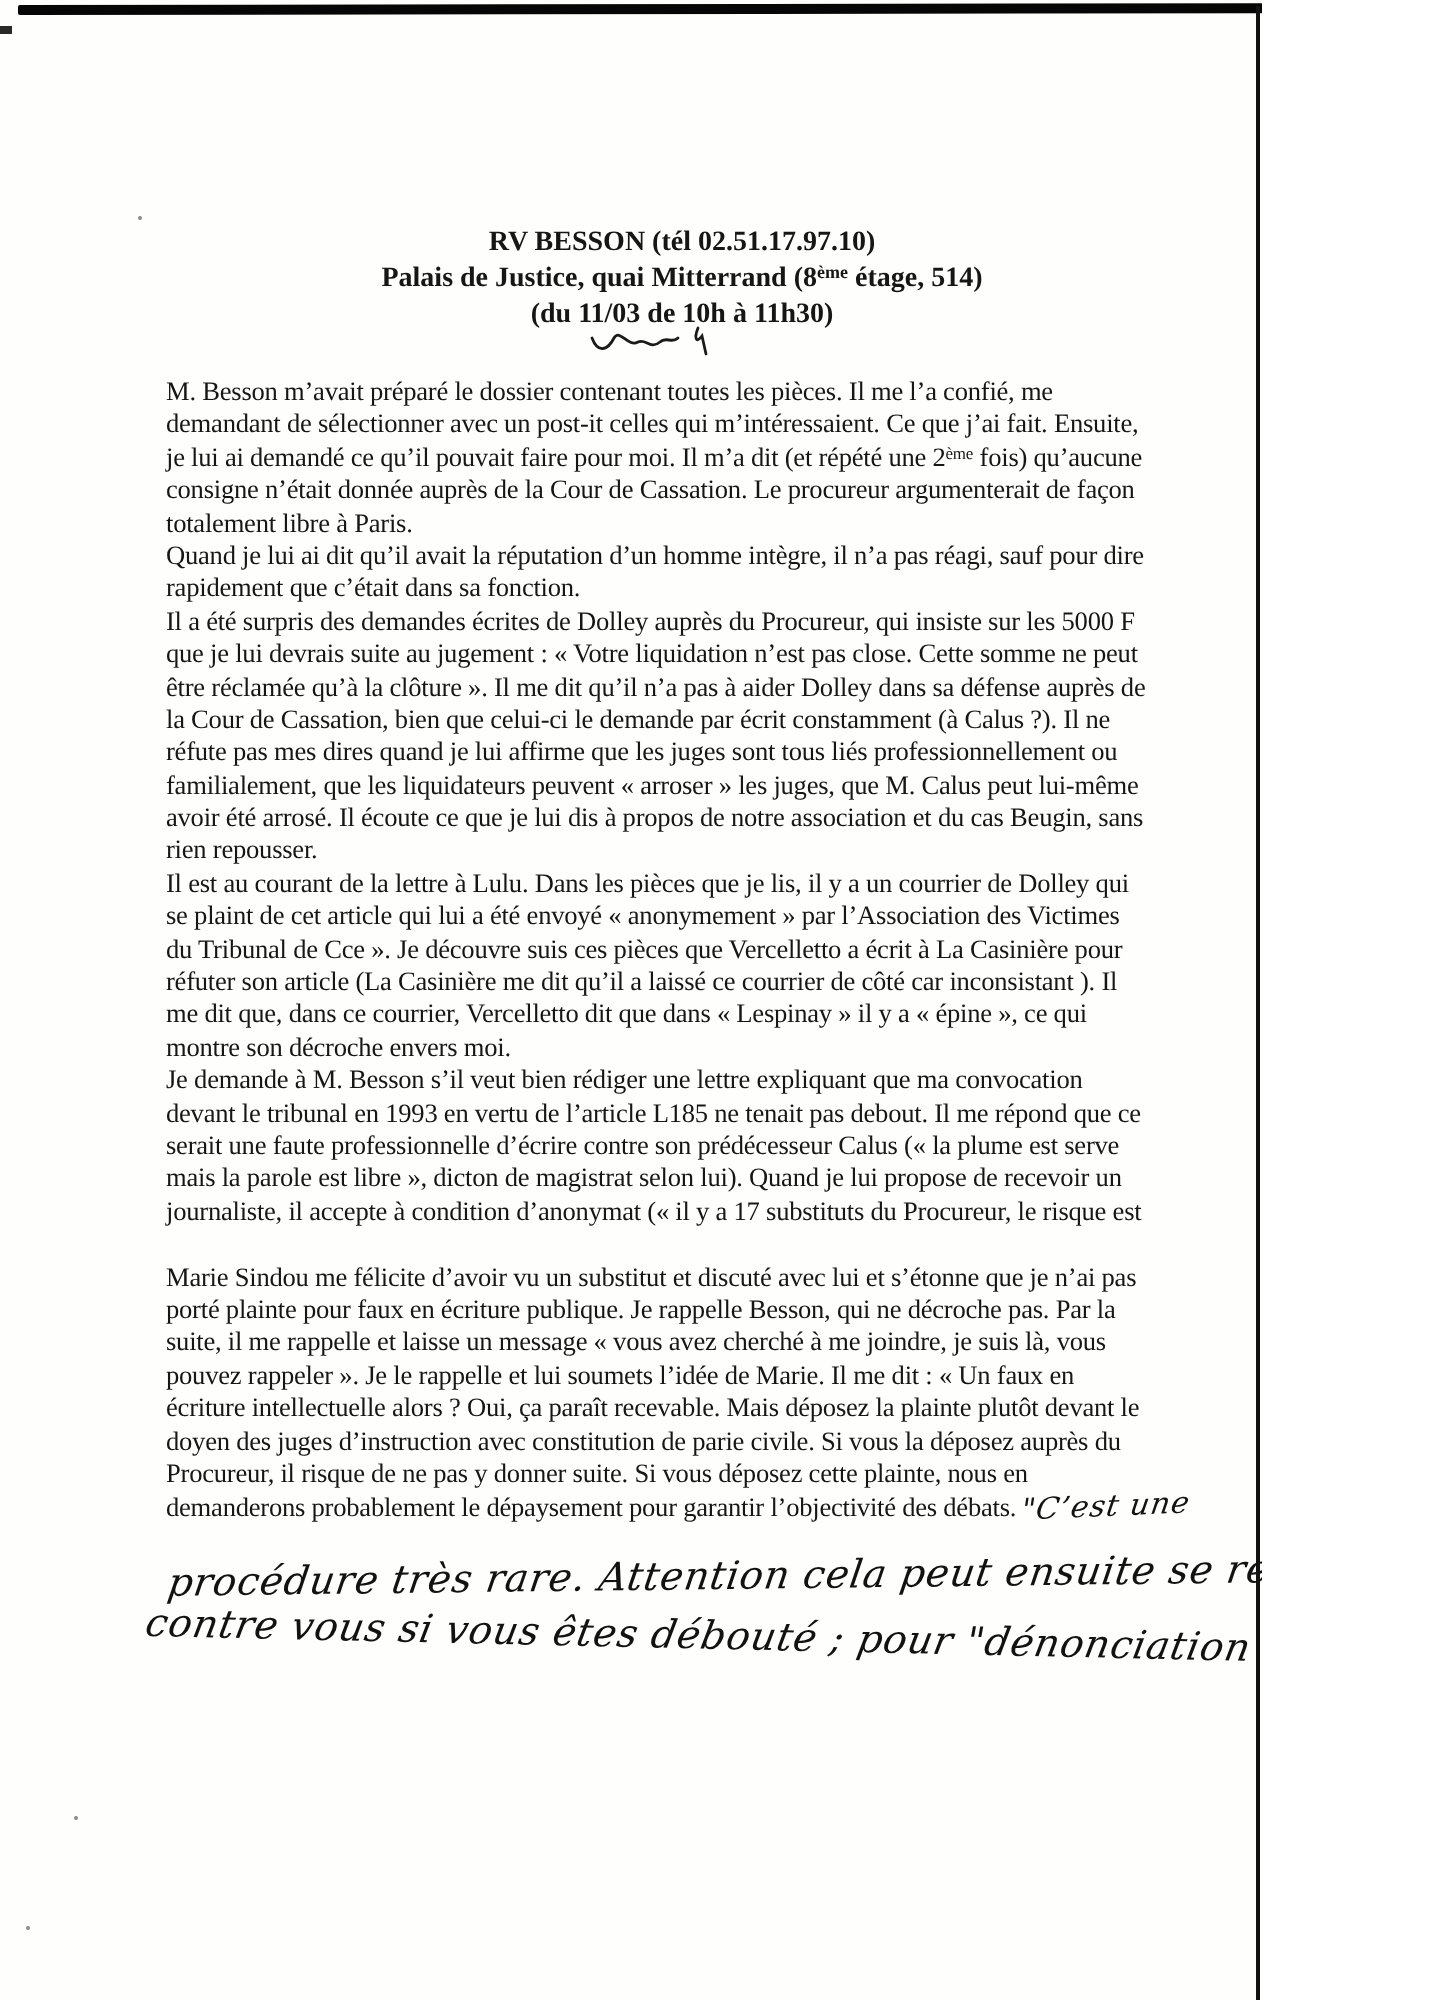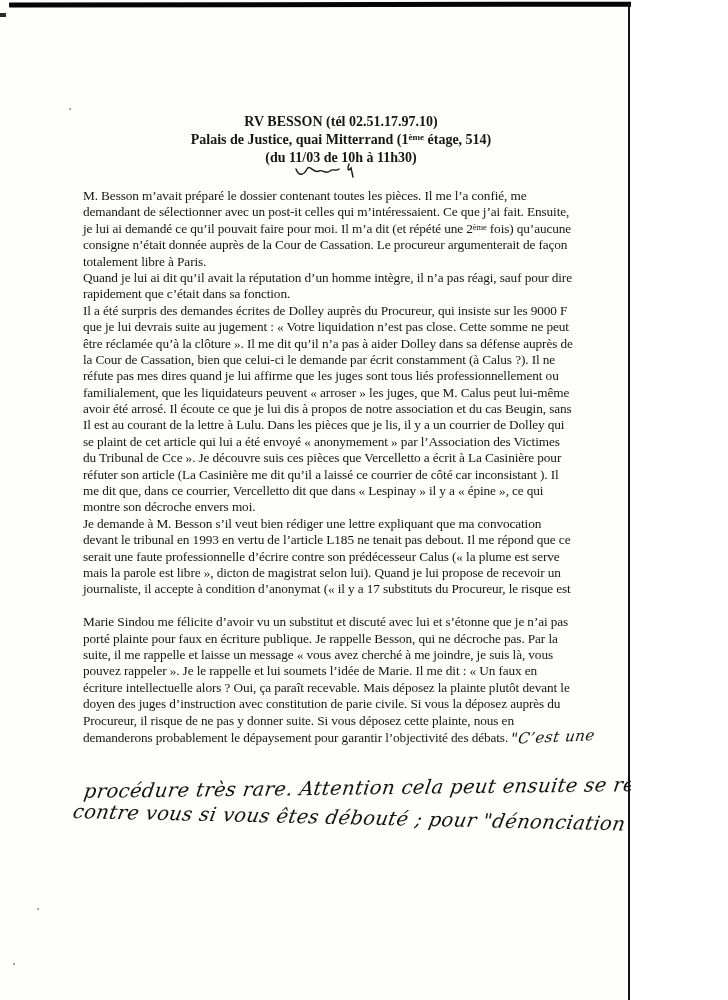--- a/index.html
+++ b/index.html
@@ -38,44 +38,45 @@
   <div class="scan-top"></div>
   <div class="scan-right"></div>
   <div class="scan-left"></div>
   <div class="speck" style="left:69px;top:108px;"></div>
   <div class="speck" style="left:37px;top:908px;"></div>
   <div class="speck" style="left:13px;top:963px;"></div>
   <div class="speck" style="left:657px;top:994px;"></div>
 
   <div class="doc-header">
     <div>RV BESSON (tél 02.51.17.97.10)</div>
-    <div><span>Palais de Justice, quai Mitterrand (1</span><sup>ème</sup><span> étage, 514)</span></div>
+    <div><span>Palais de Justice, quai Mitterrand (8</span><sup>ème</sup><span> étage, 514)</span></div>
     <div>(du 11/03 de 10h à 11h30)</div>
   </div>
 
   <svg class="date-squiggle" width="68" height="18" viewBox="0 0 68 18">
     <path d="M2,7 C5,15 10,13 13,7 C16,2 20,12 25,9 C29,7 31,13 36,9 C39,6 42,10 45,7" fill="none" stroke="#1a1a1a" stroke-width="1.4" stroke-linecap="round"></path>
     <path d="M55,2 c-2,5 -1,8 2,4 l2,9" fill="none" stroke="#1a1a1a" stroke-width="1.4" stroke-linecap="round"></path>
   </svg>
 
   <div class="doc-body">
       <div class="line"><span>M. Besson m’avait préparé le dossier contenant toutes les pièces. Il me l’a confié, me</span></div>
       <div class="line"><span>demandant de sélectionner avec un post-it celles qui m’intéressaient. Ce que j’ai fait. Ensuite,</span></div>
       <div class="line"><span>je lui ai demandé ce qu’il pouvait faire pour moi. Il m’a dit (et répété une 2</span><sup>ème</sup><span> fois) qu’aucune</span></div>
       <div class="line"><span>consigne n’était donnée auprès de la Cour de Cassation. Le procureur argumenterait de façon</span></div>
       <div class="line"><span>totalement libre à Paris.</span></div>
       <div class="line"><span>Quand je lui ai dit qu’il avait la réputation d’un homme intègre, il n’a pas réagi, sauf pour dire</span></div>
       <div class="line"><span>rapidement que c’était dans sa fonction.</span></div>
-      <div class="line"><span>Il a été surpris des demandes écrites de Dolley auprès du Procureur, qui insiste sur les 9000 F</span></div>
+      <div class="line"><span>Il a été surpris des demandes écrites de Dolley auprès du Procureur, qui insiste sur les 5000 F</span></div>
       <div class="line"><span>que je lui devrais suite au jugement : « Votre liquidation n’est pas close. Cette somme ne peut</span></div>
       <div class="line"><span>être réclamée qu’à la clôture ». Il me dit qu’il n’a pas à aider Dolley dans sa défense auprès de</span></div>
       <div class="line"><span>la Cour de Cassation, bien que celui-ci le demande par écrit constamment (à Calus ?). Il ne</span></div>
       <div class="line"><span>réfute pas mes dires quand je lui affirme que les juges sont tous liés professionnellement ou</span></div>
       <div class="line"><span>familialement, que les liquidateurs peuvent « arroser » les juges, que M. Calus peut lui-même</span></div>
       <div class="line"><span>avoir été arrosé. Il écoute ce que je lui dis à propos de notre association et du cas Beugin, sans</span></div>
+      <div class="line"><span>rien repousser.</span></div>
       <div class="line"><span>Il est au courant de la lettre à Lulu. Dans les pièces que je lis, il y a un courrier de Dolley qui</span></div>
       <div class="line"><span>se plaint de cet article qui lui a été envoyé « anonymement » par l’Association des Victimes</span></div>
       <div class="line"><span>du Tribunal de Cce ». Je découvre suis ces pièces que Vercelletto a écrit à La Casinière pour</span></div>
       <div class="line"><span>réfuter son article (La Casinière me dit qu’il a laissé ce courrier de côté car inconsistant ). Il</span></div>
       <div class="line"><span>me dit que, dans ce courrier, Vercelletto dit que dans « Lespinay » il y a « épine », ce qui</span></div>
       <div class="line"><span>montre son décroche envers moi.</span></div>
       <div class="line"><span>Je demande à M. Besson s’il veut bien rédiger une lettre expliquant que ma convocation</span></div>
       <div class="line"><span>devant le tribunal en 1993 en vertu de l’article L185 ne tenait pas debout. Il me répond que ce</span></div>
       <div class="line"><span>serait une faute professionnelle d’écrire contre son prédécesseur Calus (« la plume est serve</span></div>
       <div class="line"><span>mais la parole est libre », dicton de magistrat selon lui). Quand je lui propose de recevoir un</span></div>

